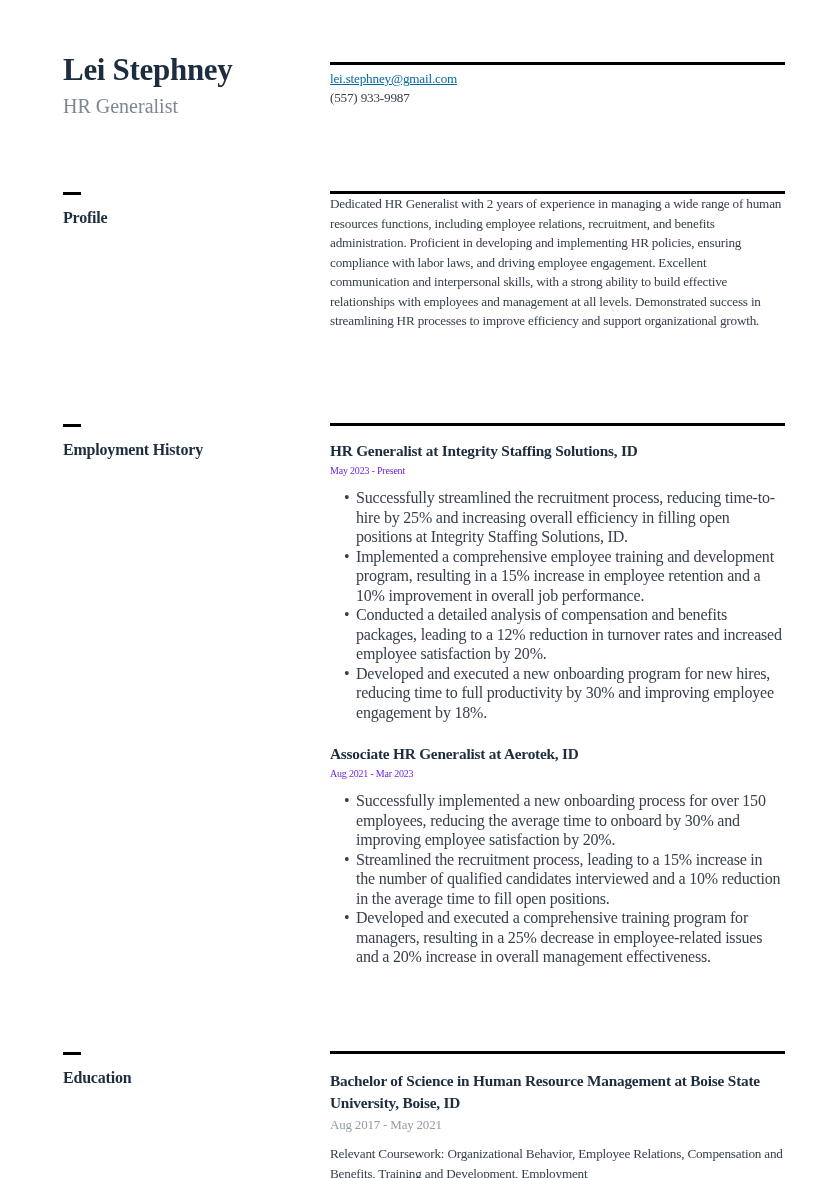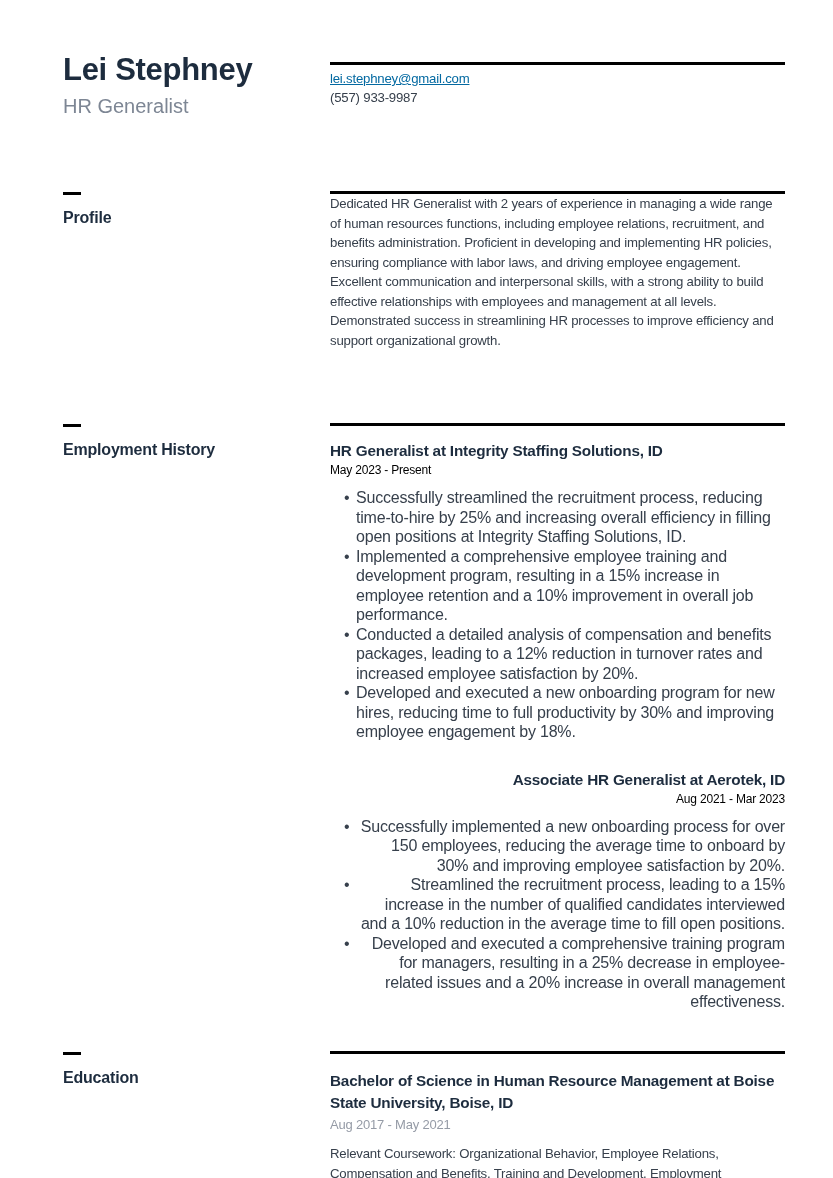--- a/index.html
+++ b/index.html
@@ -3,21 +3,21 @@
 <meta charset="utf-8">
 <style>
   * { margin: 0; padding: 0; box-sizing: border-box; }
   html, body { background: #ffffff; }
   .page {
     position: relative;
     width: 833px;
     height: 1178px;
     background: #ffffff;
     overflow: hidden;
-    font-family: Liberation Sans, sans-serif;
+    font-family: Liberation Serif, serif;
     color: #37404c;
   }
   .section { position: absolute; left: 0; width: 833px; }
   .left-col { position: absolute; left: 63px; width: 255px; }
   .right-col { position: absolute; left: 330px; width: 455px; }
 
   
   .candidate-name {
     font-size: 31px;
     font-weight: 700;
@@ -82,27 +82,27 @@
 
   
   .job-title {
     font-size: 15.3px;
     font-weight: 700;
     line-height: 20px;
     letter-spacing: -0.2px;
     color: #1d2c3e;
   }
   .job-first { margin-top: 15px; }
-  .job-next  { margin-top: 28px; text-align: right; }
+  .job-next  { margin-top: 22px; }
   .job-dates {
     margin-top: 2px;
-    font-size: 12px;
+    font-size: 10px;
     line-height: 15px;
     letter-spacing: -0.2px;
-    color: #000000;
+    color: #6d28d9;
   }
   ul.bullets { margin-top: 10px; list-style: none; padding-left: 26px; }
   ul.bullets li {
     position: relative;
     font-size: 16px;
     line-height: 19.5px;
     letter-spacing: -0.2px;
     color: #37404c;
   }
   ul.bullets li::before {

